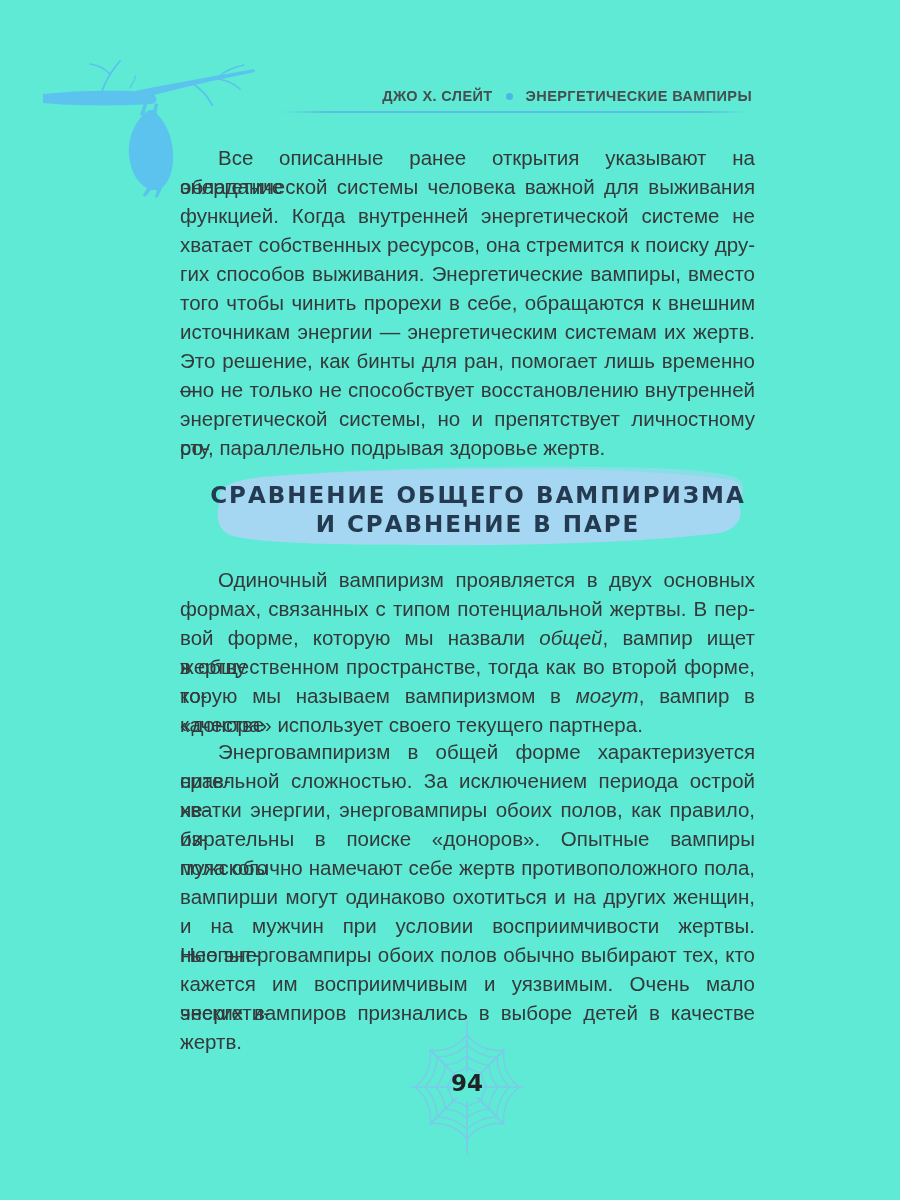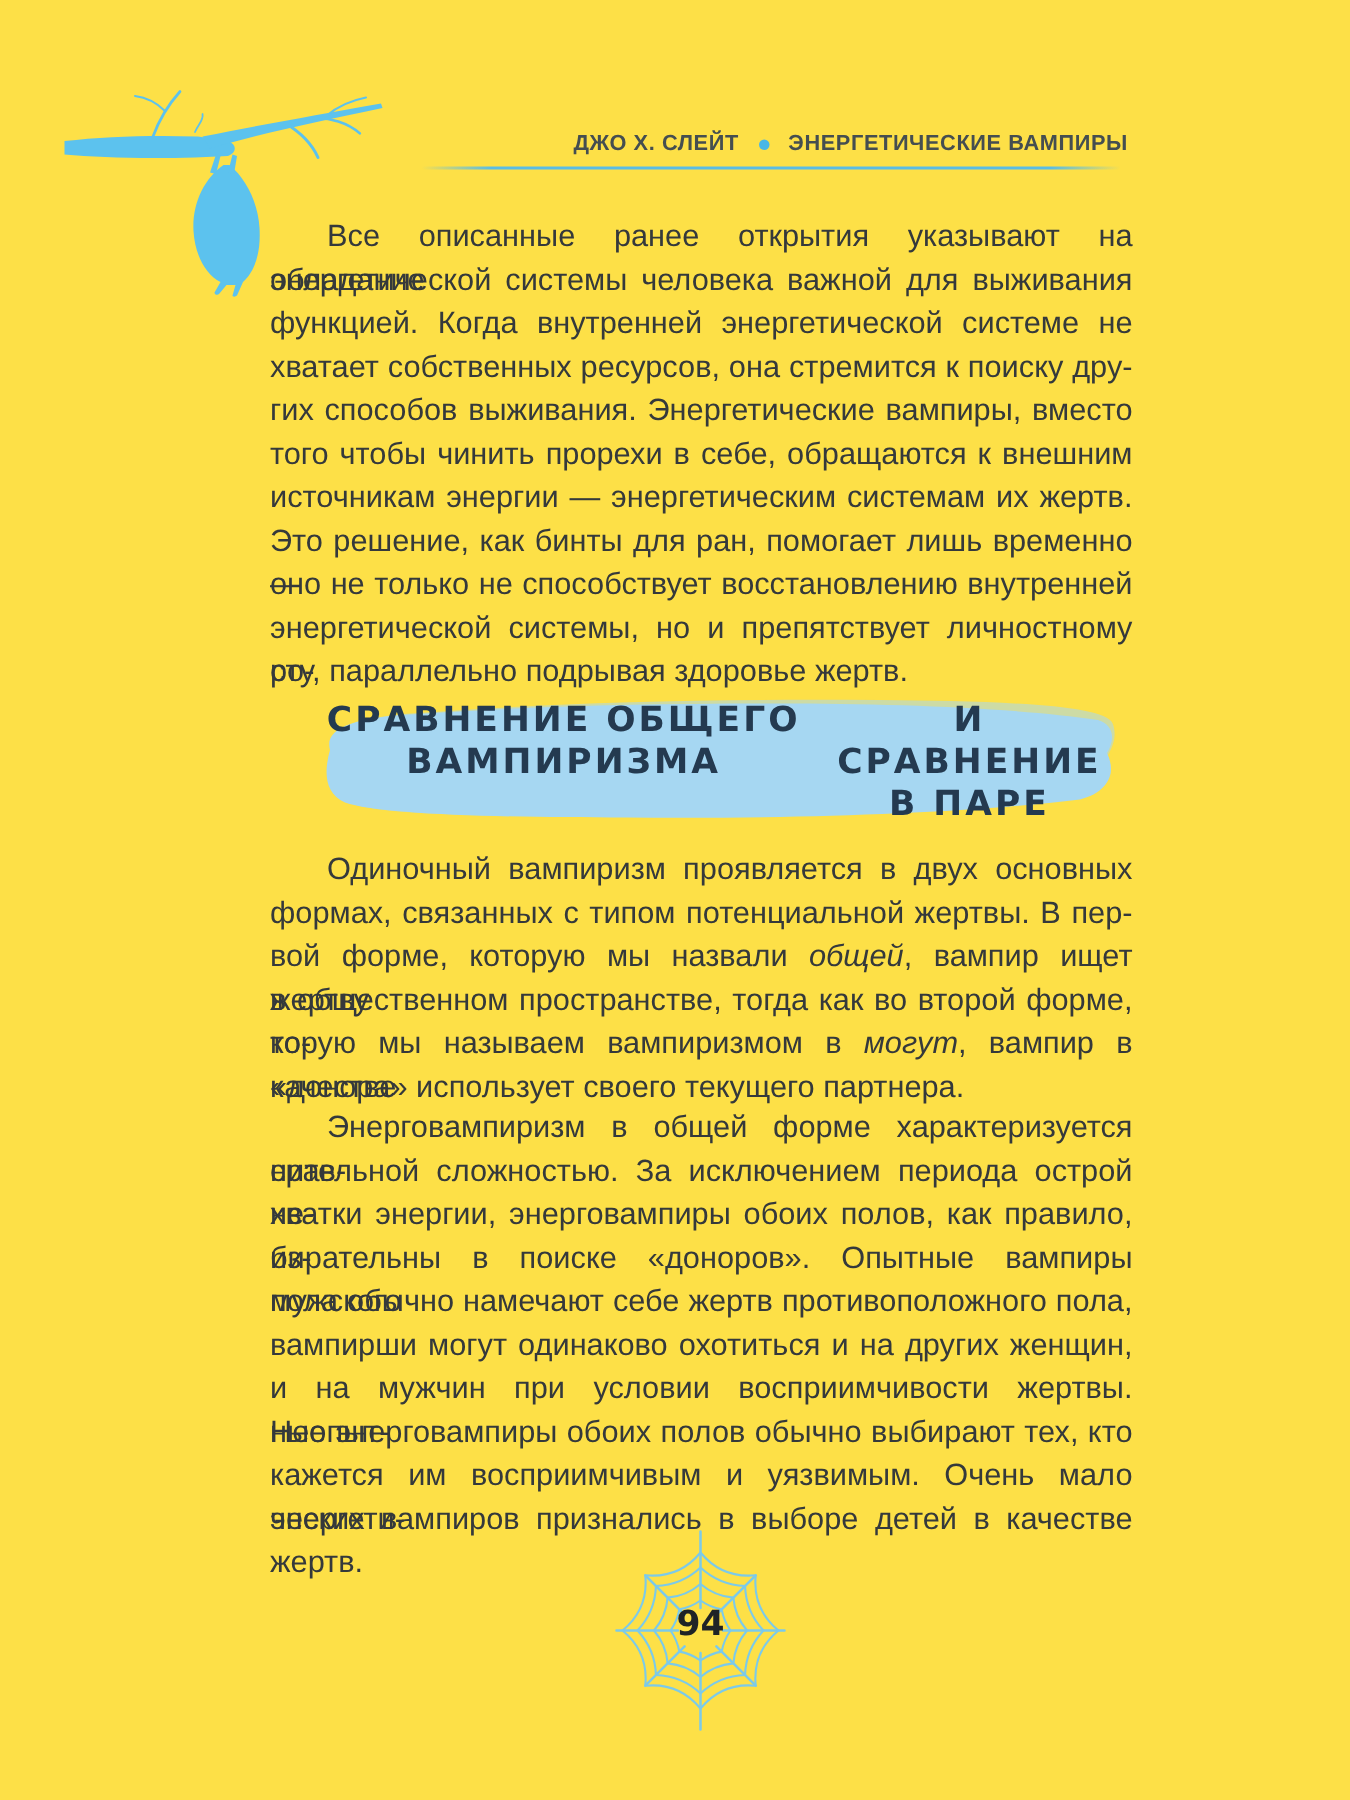--- a/index.html
+++ b/index.html
@@ -1,20 +1,20 @@
 <!DOCTYPE html>
 <html style="--illustration_blue: #5cc2ee; --rule_blue: #5bbce4; --dot_blue: #49b7e6; --web_blue: #7ccae9; --highlight_blue: #a6d7f2; --heading_text: #243a50; --body_text: #35393b; --header_text: #454e50; --page_number_color: #1f2326;"><head>
 <meta charset="utf-8">
 <style>
   html,body{margin:0;padding:0;}
   body{
     width:900px;height:1200px;position:relative;background:#ffffff;
     font-family:"Liberation Sans", sans-serif;overflow:hidden;
   }
-  .page{position:absolute;inset:0;background:#fde047;}
+  .page{position:absolute;inset:0;background:#5eead4;}
 
   
   .running-head{
     position:absolute;top:86px;right:148px;height:20px;
     display:flex;align-items:center;gap:13px;
     font-size:14.5px;font-weight:bold;letter-spacing:.4px;
     color:var(--header_text,#454e50);white-space:nowrap;
   }
   .sep-dot{width:7px;height:7px;border-radius:50%;background:var(--dot_blue,#49b7e6);}
   .head-rule{
@@ -32,21 +32,21 @@
     height:29px;line-height:29px;font-size:20.5px;color:var(--body_text,#35393b);
     text-align:justify;text-align-last:justify;
   }
   .line em{font-style:italic;}
   .line.first-line{text-indent:38px;}
   .line.last-line{text-align-last:left;}
 
   
   .section-heading{position:absolute;left:208px;top:464px;width:540px;height:88px;}
   .section-heading svg{position:absolute;inset:0;}
-  .heading-text{position:absolute;inset:0;display:flex;flex-direction:row;justify-content:center;gap:1px;padding-top:2px;}
+  .heading-text{position:absolute;inset:0;display:flex;flex-direction:column;justify-content:center;gap:1px;padding-top:2px;align-items:center;}
   .heading-line{
     text-align:center;font-family:"DejaVu Sans", sans-serif;font-weight:bold;
     font-size:23px;line-height:28px;letter-spacing:2px;color:var(--heading_text,#243a50);
   }
 
   
   .web-wrap{position:absolute;left:397px;top:1017px;width:140px;height:140px;}
   .web-wrap svg{position:absolute;inset:0;}
   .page-number{
     position:absolute;inset:0;display:flex;align-items:center;justify-content:center;

